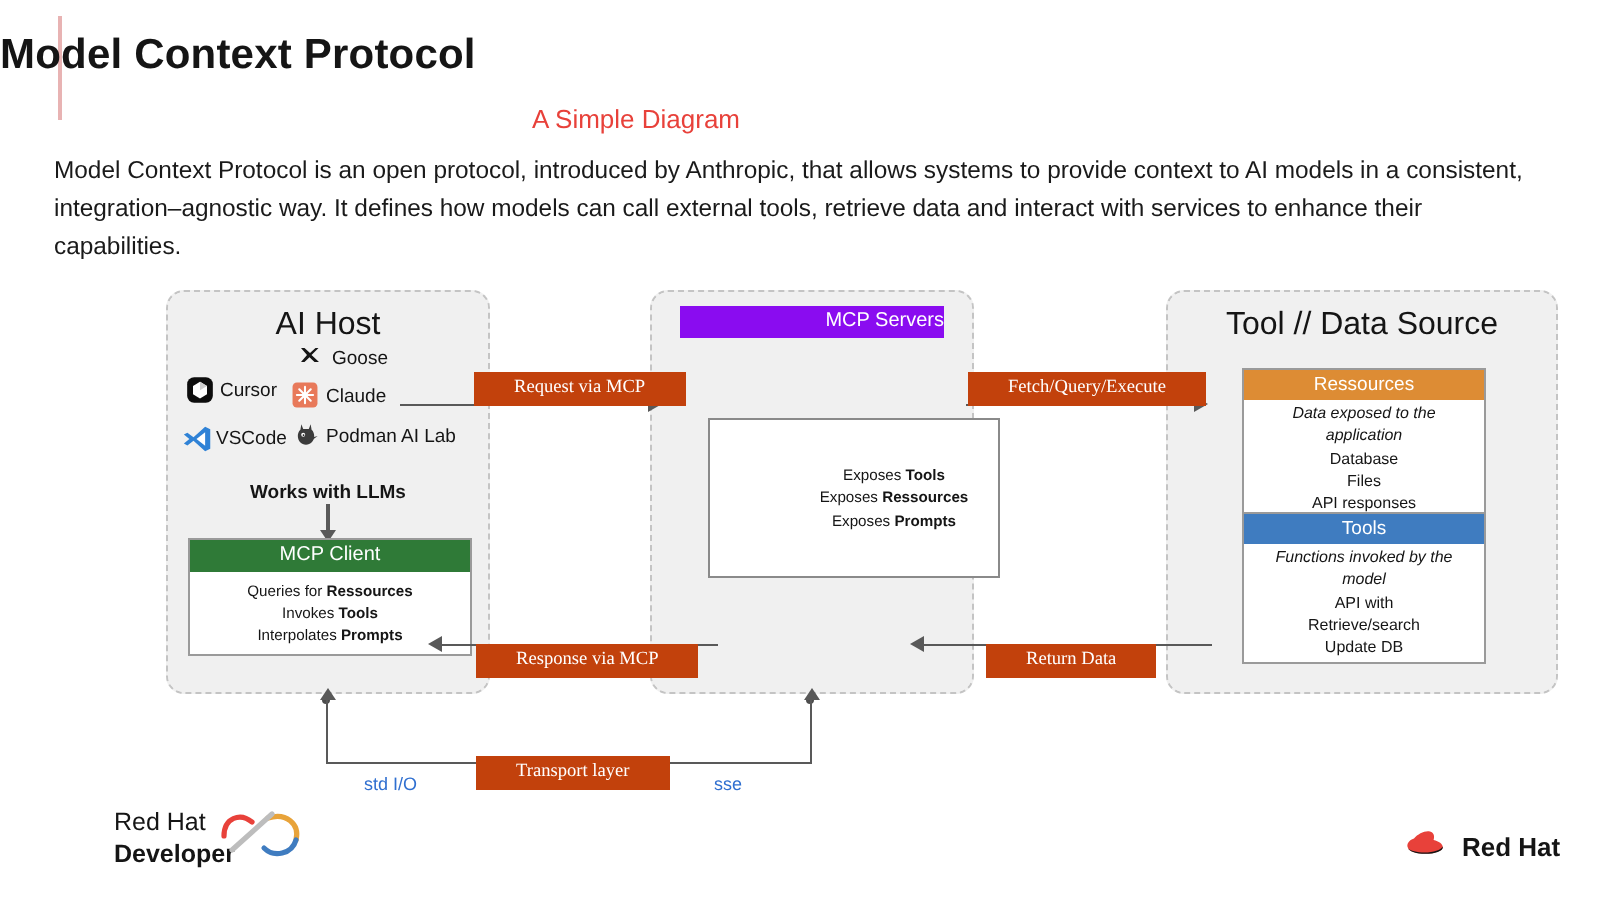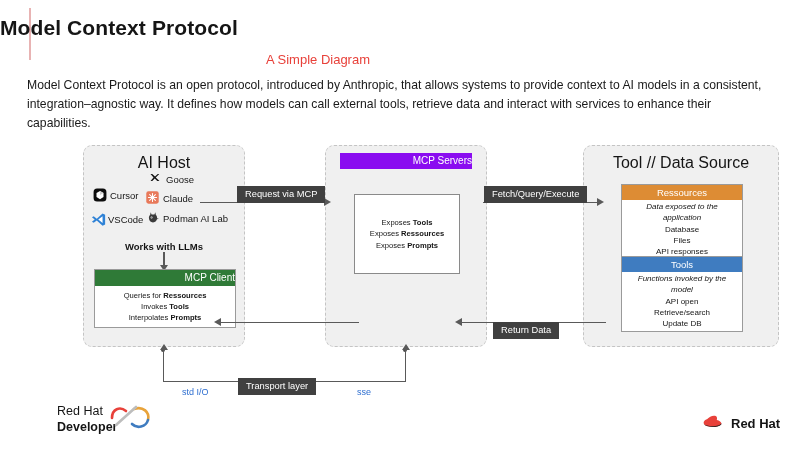--- a/index.html
+++ b/index.html
@@ -51,34 +51,34 @@
   #app-goose{left:65px;top:0px;}
   #app-claude{left:62px;top:19px;}
   #app-podman{left:62px;top:39px;}
 
   .works-llms{position:absolute;left:0;top:95px;width:160px;text-align:center;font-size:9.5px;font-weight:bold;color:#151515;}
   .down-arrow{position:absolute;left:79px;top:106px;width:1.6px;height:14px;background:#595959;}
   .down-arrow::after{content:"";position:absolute;left:-3.2px;bottom:-5px;border-left:4px solid transparent;border-right:4px solid transparent;border-top:6px solid #595959;}
 
   
   .block{position:absolute;background:#ffffff;border:1px solid #9a9a9a;}
-  .block-head{font-size:10px;color:#ffffff;text-align:right;padding:2px 0 3px;}
+  .block-head{font-size:10px;color:#ffffff;text-align:center;padding:2px 0 3px;}
   .block-body{font-size:7.6px;line-height:1.45;text-align:center;color:#151515;padding:4px 2px 4px;}
   .block-body b{font-weight:bold;}
   #mcp-client{left:10px;top:123px;width:140px;}
   #mcp-client .block-head{background:#2f7a37;}
 
   
   #servers-head{
     position:absolute;left:14px;top:7px;width:132px;height:16px;background:#8a0cf0;
     color:#fff;font-size:10px;text-align:right;line-height:16px;font-weight:normal;
   }
   #exposes-box{
-    position:absolute;left:28px;top:48px;width:104px;height:78px;background:#fff;border:1px solid #8a8a8a;
-    display:flex;align-items:center;justify-content:center;
+    position:absolute;left:28px;top:63px;width:104px;height:78px;background:#fff;border:1px solid #8a8a8a;
+    display:flex;align-items:center;justify-content:center;padding-left:40px;
   }
   #exposes-box .lines{font-size:7.6px;line-height:1.5;text-align:center;color:#151515;}
   #exposes-box .lines b{font-weight:bold;}
 
   
   .tblock{position:absolute;left:37px;width:120px;background:#fff;border:1px solid #9a9a9a;}
   .tblock .thead{font-size:9.5px;color:#fff;text-align:center;padding:1.5px 0 2.5px;}
   .tblock .tbody{font-size:8px;line-height:1.42;text-align:center;color:#151515;padding:1px 2px 1px;}
   .tbody .it{font-style:italic;}
   #blk-ressources{top:38px;}
@@ -88,22 +88,22 @@
 
   
   .hline{position:absolute;height:1.4px;background:#595959;}
   .vline{position:absolute;width:1.4px;background:#595959;}
   .arrow-r{position:absolute;width:0;height:0;border-top:4px solid transparent;border-bottom:4px solid transparent;border-left:7px solid #595959;}
   .arrow-l{position:absolute;width:0;height:0;border-top:4px solid transparent;border-bottom:4px solid transparent;border-right:7px solid #595959;}
   .arrow-u{position:absolute;width:0;height:0;border-left:4px solid transparent;border-right:4px solid transparent;border-bottom:6px solid #595959;}
   .dot{position:absolute;width:4px;height:4px;border-radius:50%;background:#4d4d4d;}
 
   .flowlabel{
-    position:absolute;background:#404040;color:#ffffff;font-size:9.3px;
-    padding:3px 8px 4px;white-space:nowrap;
+    position:absolute;background:#c2410c;color:#ffffff;font-size:9.3px;
+    padding:3px 20px 4px;white-space:nowrap;font-family:Liberation Serif, serif;
   }
 
   
   #transport-label{left:238px;top:378px;}
   .blue-note{position:absolute;font-size:9px;color:#2f6fd0;}
   #std-io{left:182px;top:387px;}
   #sse{left:357px;top:387px;}
 
   
   #rh-dev-logo{position:absolute;left:57px;top:400px;width:140px;height:40px;}
@@ -224,41 +224,42 @@
         <div>Files</div>
         <div>API responses</div>
       </div>
     </div>
 
     <div class="tblock" id="blk-tools">
       <div class="thead">Tools</div>
       <div class="tbody">
         <div class="it">Functions invoked by the</div>
         <div class="it">model</div>
-        <div>API open</div>
+        <div>API with</div>
         <div>Retrieve/search</div>
         <div>Update DB</div>
       </div>
     </div>
   </div>
 
   <div class="hline" style="left:200px;top:202px;width:126px;"></div>
   <div class="arrow-r" style="left:324px;top:198px;"></div>
   <div class="flowlabel" style="left:237px;top:186px;">Request via MCP</div>
 
   <div class="hline" style="left:483px;top:202px;width:119px;"></div>
   <div class="arrow-r" style="left:597px;top:198px;"></div>
   <div class="flowlabel" style="left:484px;top:186px;">Fetch/Query/Execute</div>
 
   <div class="hline" style="left:458px;top:322px;width:148px;"></div>
   <div class="arrow-l" style="left:455px;top:318px;"></div>
   <div class="flowlabel" style="left:493px;top:322px;">Return Data</div>
 
   <div class="hline" style="left:217px;top:322px;width:142px;"></div>
   <div class="arrow-l" style="left:214px;top:318px;"></div>
+  <div class="flowlabel" style="left:238px;top:322px;">Response via MCP</div>
 
   <div class="dot" style="left:161px;top:348px;"></div>
   <div class="dot" style="left:403px;top:348px;"></div>
   <div class="vline" style="left:163px;top:350px;height:32px;"></div>
   <div class="vline" style="left:405px;top:350px;height:32px;"></div>
   <div class="hline" style="left:163px;top:381px;width:243px;"></div>
   <div class="arrow-u" style="left:160px;top:344px;"></div>
   <div class="arrow-u" style="left:402px;top:344px;"></div>
 
   <div class="flowlabel" id="transport-label">Transport layer</div>

